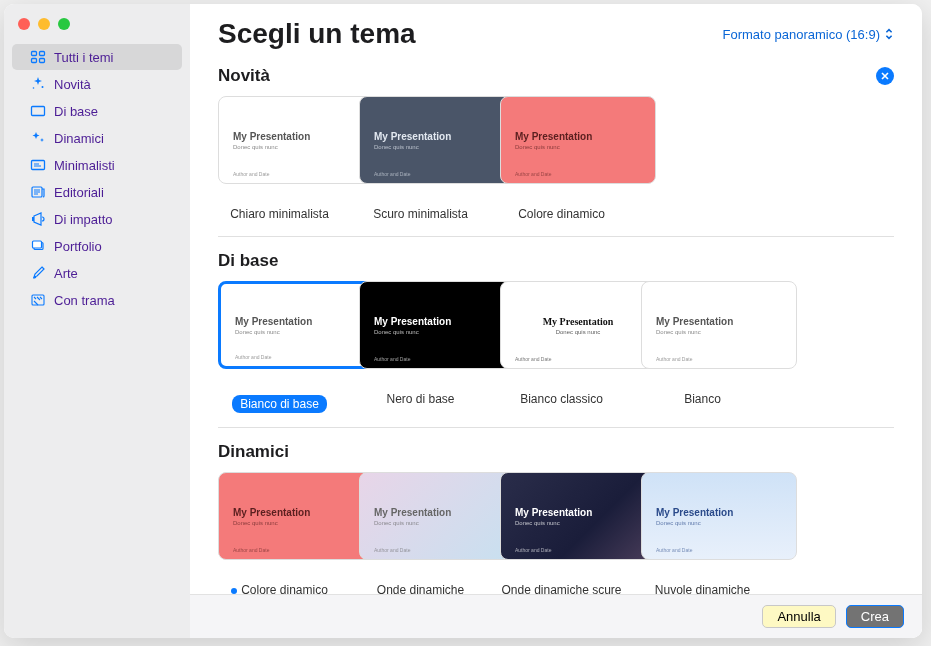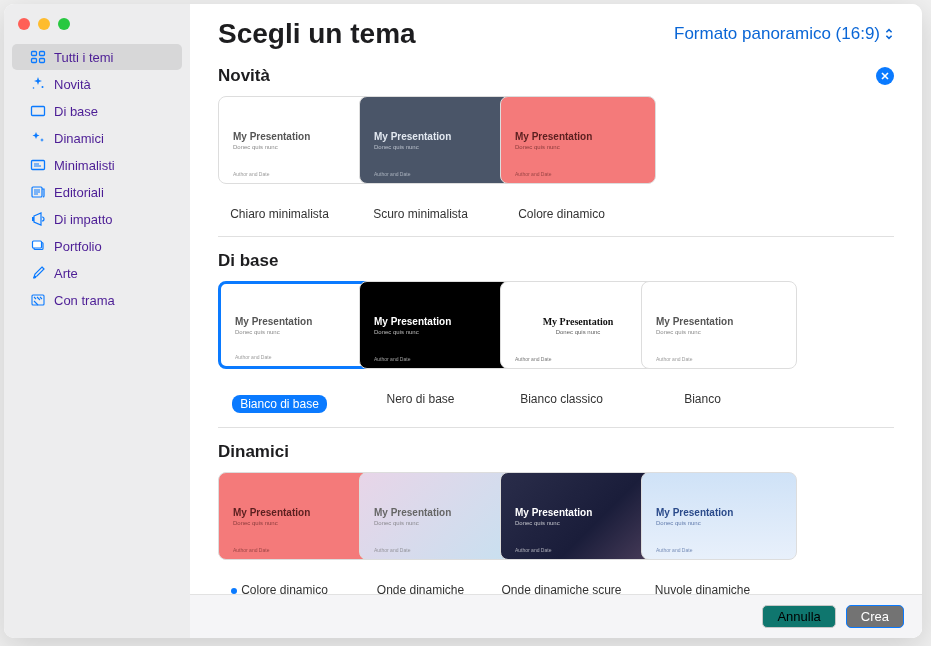--- a/index.html
+++ b/index.html
@@ -9,40 +9,40 @@
 .traffic span { width:12px; height:12px; border-radius:50%; }
 .tr-red{background:#ff5f57;} .tr-yel{background:#febc2e;} .tr-grn{background:#28c840;}
 .sidebar { width:186px; background:#ededee; padding-top:40px; flex-shrink:0; }
 .sb-item { display:flex; align-items:center; gap:8px; padding:5px 16px 5px 18px; font-size:13px; color:#4c1d95; cursor:default; border-radius:5px; margin:0 8px 1px; }
 .sb-item.selected { background:#d7d7d8; }
 .sb-icon { width:16px; height:16px; display:flex; align-items:center; justify-content:center; }
 .sb-icon svg { width:16px; height:16px; }
 .main { flex:1; display:flex; flex-direction:column; background:#fff; overflow:hidden; }
 .hdr { display:flex; align-items:center; justify-content:space-between; padding:14px 28px 8px; }
 .hdr h1 { font-size:28px; font-weight:700; color:#1d1d1f; }
-.fmt { display:flex; align-items:center; gap:4px; color:#0a66d6; font-size:17px; font-weight:400; cursor:default; }
+.fmt { display:flex; align-items:center; gap:4px; color:#0a66d6; font-size:13px; font-weight:400; cursor:default; }
 .fmt svg { width:10px; height:14px; }
 .content { flex:1; overflow-y:auto; padding:0 28px 0; }
 .sect { margin-top:8px; }
 .sect-hdr { display:flex; align-items:center; justify-content:space-between; margin-bottom:10px; }
 .sect-title { font-size:17px; font-weight:700; color:#1d1d1f; }
 .close-pill { width:18px; height:18px; border-radius:50%; background:#0a7aff; display:flex; align-items:center; justify-content:center; }
 .close-pill svg { width:10px; height:10px; }
 .themes { display:flex; gap:18px; flex-wrap:nowrap; overflow:hidden; padding-bottom:8px; }
 .theme { width:123px; flex-shrink:0; cursor:default; }
 .thumb { width:156px; height:88px; border-radius:8px; border:1px solid #ddd; position:relative; overflow:hidden; display:flex; flex-direction:column; justify-content:center; padding:0 14px; }
 .thumb.sel { border:3px solid #0a7aff; }
 .tt { font-size:10px; font-weight:600; } .ts { font-size:6px; margin-top:2px; opacity:.7; } .ta { font-size:5px; position:absolute; bottom:6px; left:14px; opacity:.6; }
 .tlabel { text-align:center; font-size:12px; color:#333; margin-top:6px; padding:2px 0; }
 .tlabel.sel { background:#0a7aff; color:#fff; border-radius:8px; display:inline-block; padding:2px 8px; margin-left:auto; margin-right:auto; }
 .tlabel-wrap { text-align:center; margin-top:20px; }
 .tlabel-dot::before { content:""; display:inline-block; width:6px; height:6px; background:#0a7aff; border-radius:50%; margin-right:4px; vertical-align:middle; }
 hr.div { border:none; border-top:1px solid #e0e0e0; margin:6px 0 14px; }
 .footer { height:44px; border-top:1px solid #e2e2e2; display:flex; align-items:center; justify-content:flex-end; gap:10px; padding:0 18px; background:#f5f5f7; }
-.btn { font-size:13px; padding:3px 14px; border-radius:5px; border:1px solid #c8c8c8; background:#0f766e; cursor:default; }
+.btn { font-size:13px; padding:3px 14px; border-radius:5px; border:1px solid #c8c8c8; background:#fef9c3; cursor:default; }
 .btn.prim { background:#737373; color:#fff; border-color:#0a7aff;text-align:right; }
 .thumb-white{background:#fff;color:#555;} .thumb-dark{background:#4a5568;color:#e2e8f0;} .thumb-red{background:#f47a7a;color:#5a1f1f;}
 .thumb-black{background:#000;color:#fff;} .thumb-classic{background:#fff;color:#111;text-align:center;}
 .thumb-classic .tt{font-family:Georgia,serif;} .thumb-gradient{background:linear-gradient(135deg,#e8d5e8 0%,#c8e0f0 100%);color:#666;}
 .thumb-darkwave{background:linear-gradient(135deg,#2a2d4a 0%,#1a1d3a 60%,#4a3d5a 100%);color:#fff;}
 .thumb-clouds{background:linear-gradient(180deg,#cfe2f7 0%,#e8f0fb 100%);color:#2a4a8a;}
 .content::-webkit-scrollbar{width:0;}
 </style>
 </head>
 <body>

